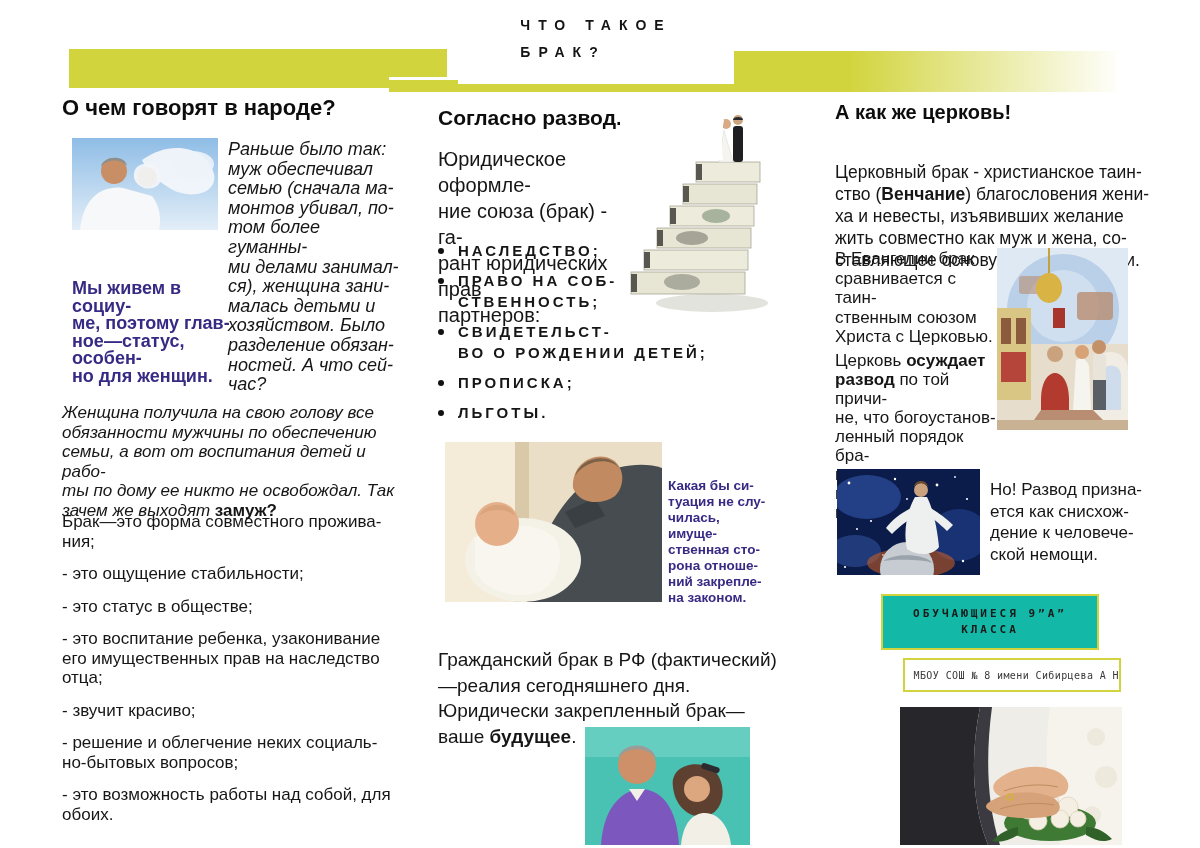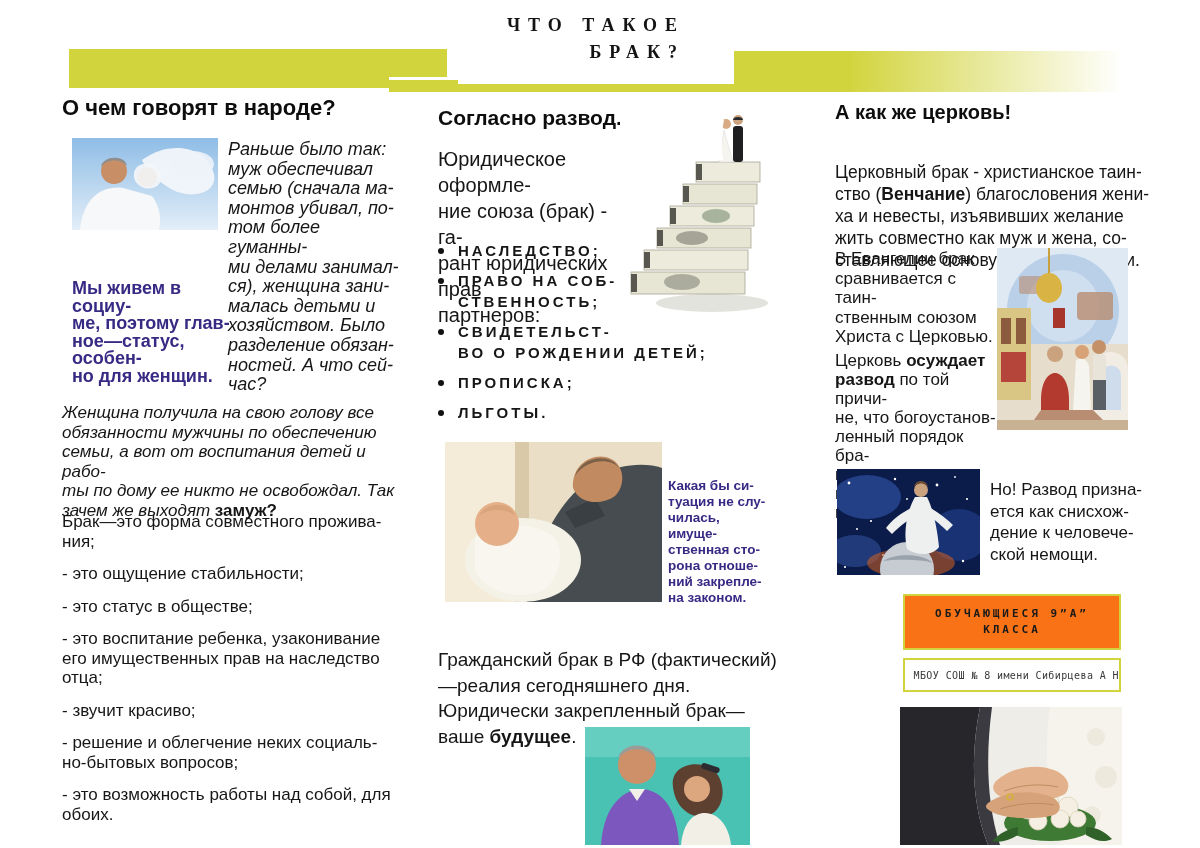--- a/index.html
+++ b/index.html
@@ -8,22 +8,22 @@
   .abs{position:absolute;}
   
   .band{background:#d2d43e;z-index:1;}
   .band-left{left:69px;top:49px;width:378px;height:28px;}
   .band-left-low{left:69px;top:49px;width:320px;height:39px;}
   .band-strip{left:389px;top:80px;width:344px;height:12px;}
   .band-right{left:733px;top:51px;width:415px;height:41px;
       background:linear-gradient(90deg,#d2d43e 0%,#d2d43e 28%,rgba(210,212,62,0) 94%);z-index:1;}
   .title-box{left:458px;top:0;width:276px;height:84px;background:#ffffff;z-index:2;
       display:flex;align-items:flex-start;justify-content:center;}
-  .title-text{margin-top:12px;font-family:Liberation Serif, serif;font-weight:bold;
-      font-size:18px;line-height:27px;letter-spacing:8px;text-align:right;white-space:pre-line;color:#141414;}
+  .title-text{margin-top:12px;font-family:Liberation Sans, sans-serif;font-weight:bold;
+      font-size:14px;line-height:27px;letter-spacing:8px;text-align:left;white-space:pre-line;color:#141414;}
   
   .pre{white-space:pre-line;}
   .h1{font-weight:bold;font-size:22px;color:#0d0d0d;}
   .h2{font-weight:bold;font-size:21px;color:#0d0d0d;}
   .italic{font-style:italic;}
   .purple{color:#372a84;font-weight:bold;}
   
   .lc-head{left:62px;top:95px;}
   .lc-photo{left:72px;top:138px;width:146px;height:92px;}
   .lc-intro{left:228px;top:140px;width:172px;font-size:18px;line-height:19.6px;}
@@ -44,21 +44,21 @@
   .mc-outro{left:438px;top:628px;width:340px;font-size:19px;line-height:25.5px;}
   .mc-couple{left:585px;top:727px;width:165px;height:118px;}
   
   .rc-head{left:835px;top:101px;font-size:20px;}
   .rc-para1{left:835px;top:143px;width:334px;font-size:17.5px;line-height:22px;}
   .rc-para2{left:835px;top:249px;width:160px;font-size:17px;line-height:19.5px;}
   .rc-para3{left:835px;top:334px;width:162px;font-size:17px;line-height:19px;}
   .rc-church{left:997px;top:248px;width:131px;height:182px;}
   .rc-jesus{left:837px;top:469px;width:143px;height:106px;}
   .rc-para4{left:990px;top:479px;width:178px;font-size:17px;line-height:21.5px;}
-  .rc-box1{left:903px;top:594px;width:214px;height:52px;border:2px solid #d2d43e;background:#f97316;
+  .rc-box1{left:881px;top:594px;width:214px;height:52px;border:2px solid #d2d43e;background:#14b8a6;
       display:flex;align-items:center;justify-content:center;}
   .rc-box1-text{font-family:"DejaVu Sans Mono",monospace;font-weight:bold;font-size:11px;
       letter-spacing:3px;line-height:16px;text-align:center;white-space:pre-line;color:#1a1a1a;}
   .rc-box2{left:903px;top:658px;width:214px;height:30px;border:2px solid #d2d43e;background:#fff;
       display:flex;align-items:center;justify-content:flex-end;}
   .rc-box2-text{font-family:"DejaVu Sans Mono",monospace;font-size:10px;letter-spacing:0.4px;color:#3a3a3a;}
   .rc-rings{left:900px;top:707px;width:222px;height:138px;}
   svg{display:block;}
 </style>
 </head>

